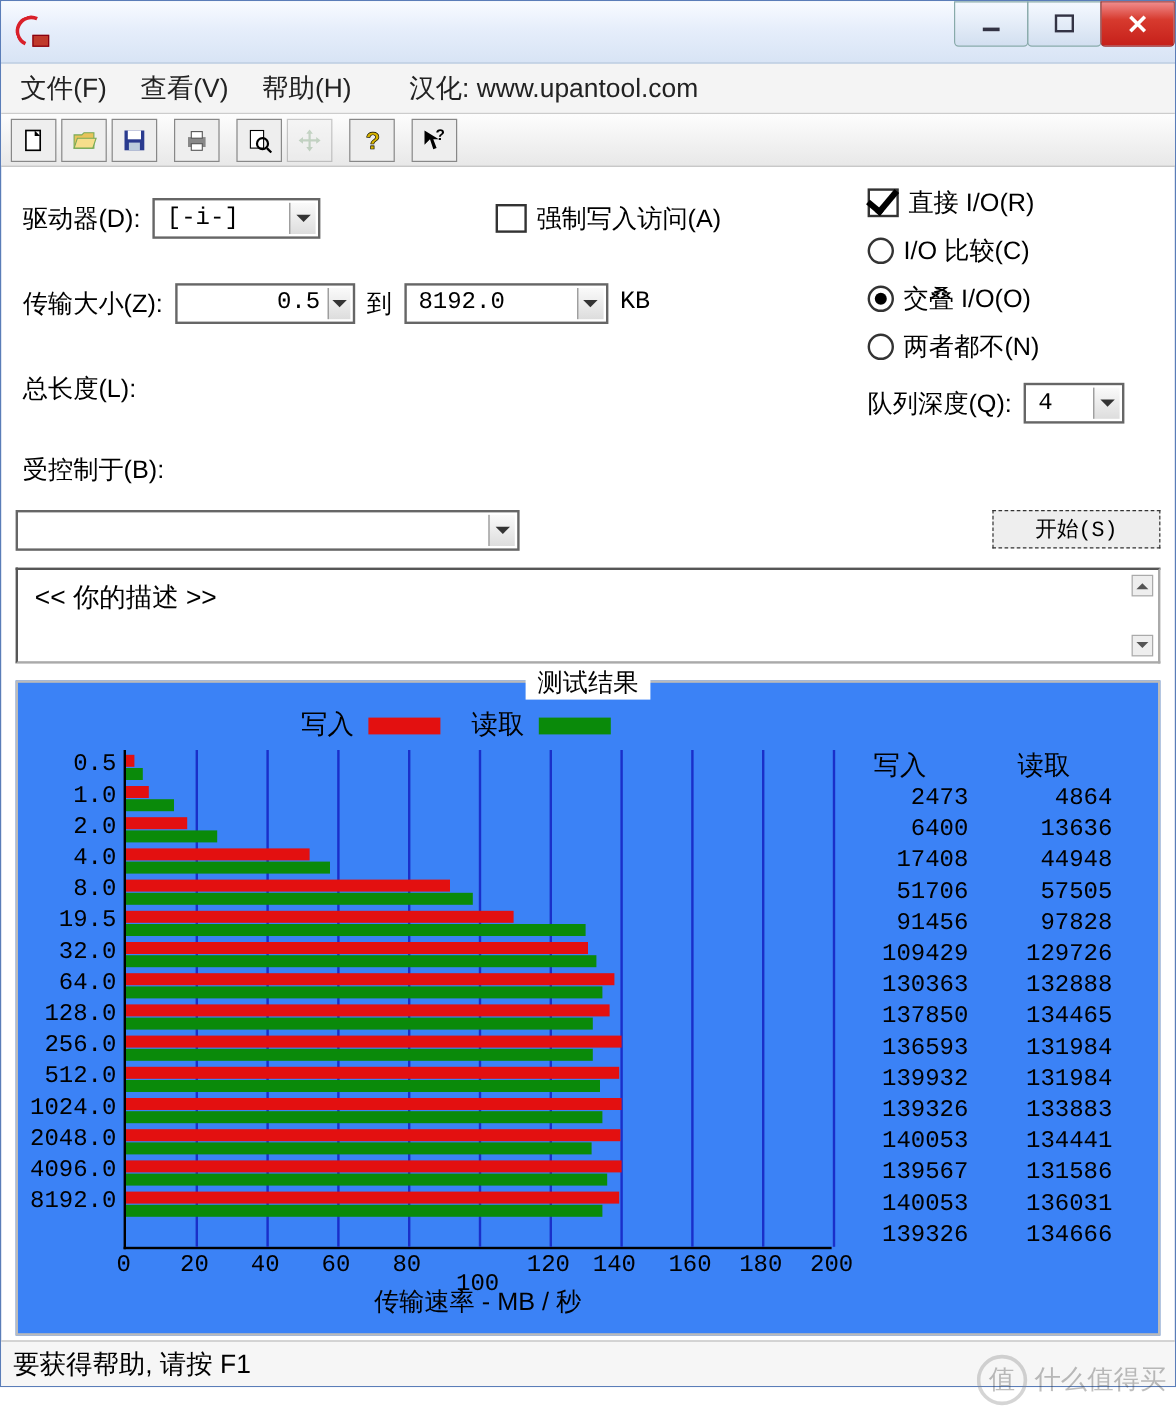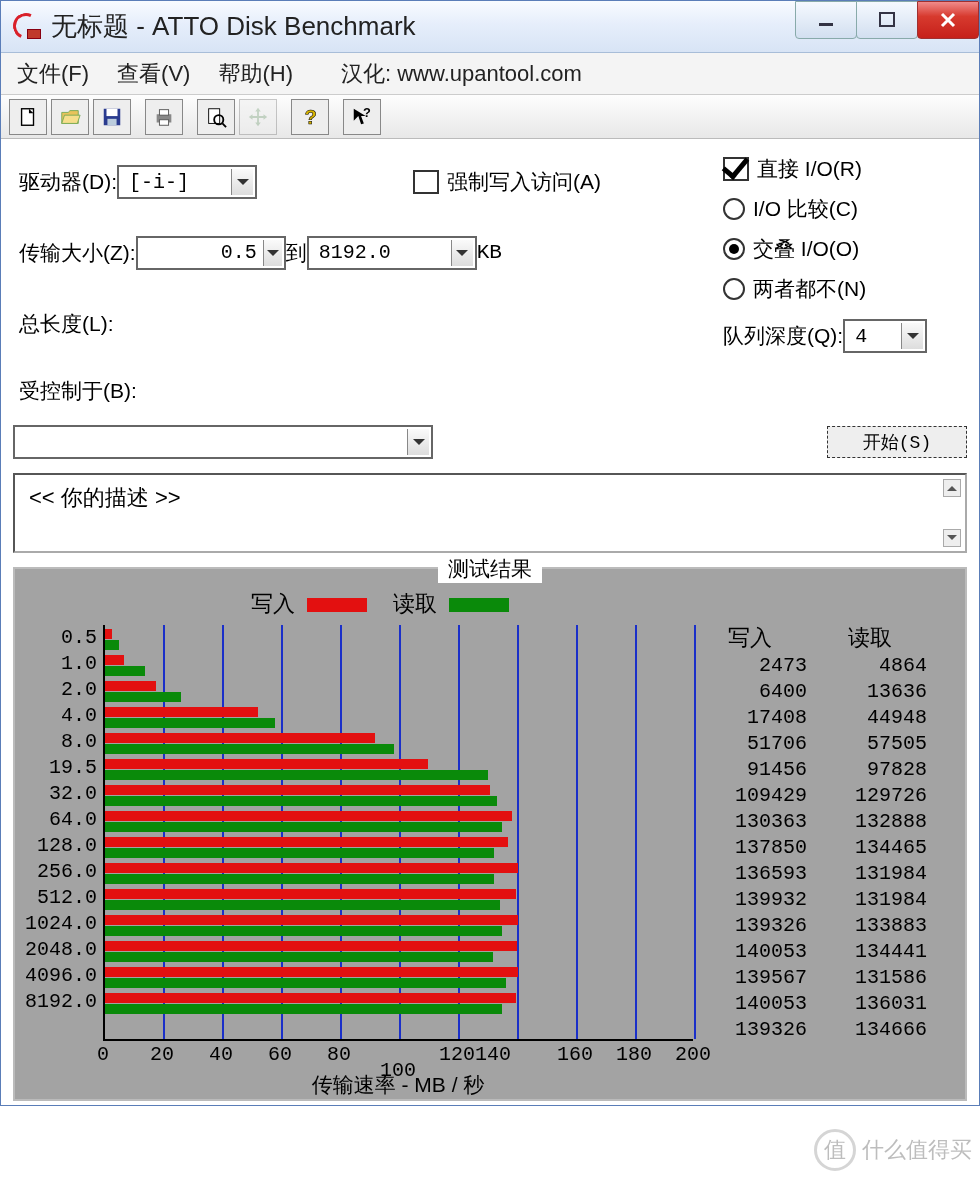--- a/index.html
+++ b/index.html
@@ -75,21 +75,21 @@
   .client { padding: 14px 12px 4px 12px; }
 
   .grid-top {
     display: grid;
     grid-template-columns: 400px 310px 260px;
     column-gap: 0;
     row-gap: 12px;
     font-size: 21px;
   }
   .lbl { padding: 6px 0 6px 6px; }
-  .row { display: flex; align-items: center; }
+  .row { display: flex; align-items: center; gap: 10px; }
   .combo {
     height: 34px; border: 2px solid #666;
     background: #fff;
     display: flex; align-items: center; justify-content: space-between;
     padding: 0 2px 0 10px; font-family: "Courier New", monospace;
     font-size: 20px;
   }
   .combo .arrow {
     width: 22px; height: 26px; border-left: 1px solid #888;
     display: flex; align-items: center; justify-content: center;
@@ -102,21 +102,21 @@
   .check.on .box::after {
     content:""; position:absolute; left:3px; top:-6px;
     width: 10px; height: 20px; border: solid #000; border-width: 0 5px 5px 0;
     transform: rotate(40deg);
   }
   .radio .dot { width: 22px; height: 22px; border: 2px solid #333; border-radius: 50%; background:#fff; position:relative;}
   .radio.on .dot::after { content:""; position:absolute; left:4px; top:4px; width:10px; height:10px; background:#000; border-radius:50%;}
 
   .right-col { display:flex; flex-direction:column; gap:8px; }
 
-  .controlled-row { display:flex; align-items:center; margin-top:14px; gap:10px; font-size:21px;}
+  .controlled-row { display:flex; margin-top:14px; gap:10px; font-size:21px;}
   .controlled-combo { flex: 0 0 420px; }
   .startbtn {
     margin-left: auto; width: 140px; height: 32px;
     border: 1px dashed #333; background:#eee;
     display:flex; align-items:center; justify-content:center;
     font-size: 18px; font-family: "Courier New", monospace;
   }
 
   .desc-box {
     margin-top: 14px; height: 80px; border: 2px inset #aaa;
@@ -126,21 +126,21 @@
   .desc-box .scroll-arrow { position:absolute; right:4px; width:18px; height:18px;
     border:1px solid #aaa; background:#eee; display:flex; align-items:center; justify-content:center;}
   .desc-box .scroll-arrow.up { top:4px;} .desc-box .scroll-arrow.down { bottom:4px;}
   .desc-box .scroll-arrow::after{content:"";border:5px solid transparent;}
   .desc-box .scroll-arrow.up::after{border-bottom-color:#555; margin-bottom:4px;}
   .desc-box .scroll-arrow.down::after{border-top-color:#555; margin-top:4px;}
 
   
   .results {
     margin-top: 14px; border: 2px solid #bbb; position: relative;
-    padding: 20px 8px 0 8px; background:#a3a3a3;
+    padding: 20px 8px 12px 8px; background:#3b82f6;
   }
   .results-title {
     position: absolute; top: -14px; left: 50%; transform: translateX(-50%);
     background:#fff; padding: 0 10px; font-size: 21px;
   }
   .legend { display:flex; justify-content:center; gap:26px; font-size:22px; margin-bottom:6px; margin-left:-220px;}
   .legend .sw { display:inline-block; width:60px; height:14px; vertical-align:middle; margin-left:6px;}
   .sw.red { background:#e31010;} .sw.green { background:#0a8a0a;}
 
   .results-body { display:flex; }
@@ -183,21 +183,20 @@
 </head>
 <body>
 
 <div class="window">
 
   <div class="titlebar">
     <div class="appicon">
       <div class="ring"></div>
         <div class="box"></div>
     </div>
-    <div class="title">无标题 - ATTO Disk Benchmark</div>
     <div class="winbtns">
       <div class="winbtn">
         <svg width="20" height="20">
             <rect x="3" y="13" width="14" height="3" fill="#334"></rect>
           </svg>
       </div>
       <div class="winbtn">
         <svg width="20" height="20">
             <rect x="3" y="3" width="14" height="13" fill="none" stroke="#334" stroke-width="2"></rect>
           </svg>
@@ -453,28 +452,31 @@
       </div>
 
       <div class="xaxis" id="xaxis">
           <span style="left: 0px;">0</span>
           <span style="left: 59px;">20</span>
           <span style="left: 118px;">40</span>
           <span style="left: 177px;">60</span>
           <span style="left: 236px;">80</span>
           <span style="left: 295px; margin-top: 16px;">100</span>
           <span style="left: 354px;">120</span>
-          <span style="left: 390px;">140</span>
+          <span style="left: 409px;">140</span>
           <span style="left: 472px;">160</span>
           <span style="left: 531px;">180</span>
           <span style="left: 590px;">200</span>
         </div>
       <div class="xlabel">传输速率 - MB / 秒</div>
     </div>
 
   </div>
 
+  <div class="statusbar">
+    <span>要获得帮助, 请按 F1</span>
+  </div>
 </div>
 
 <div class="watermark">
   <span class="circ">值</span>
     <span>什么值得买</span>
 </div>
 
 </body></html>

